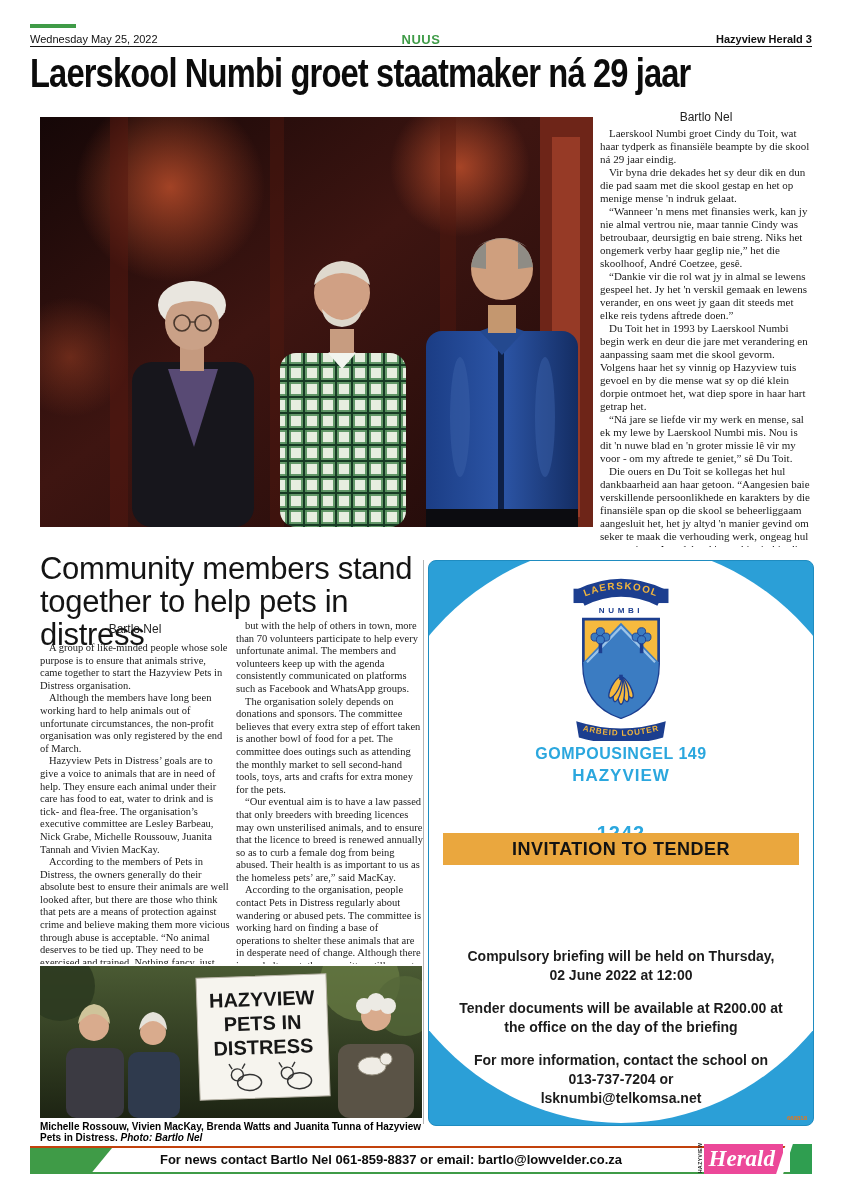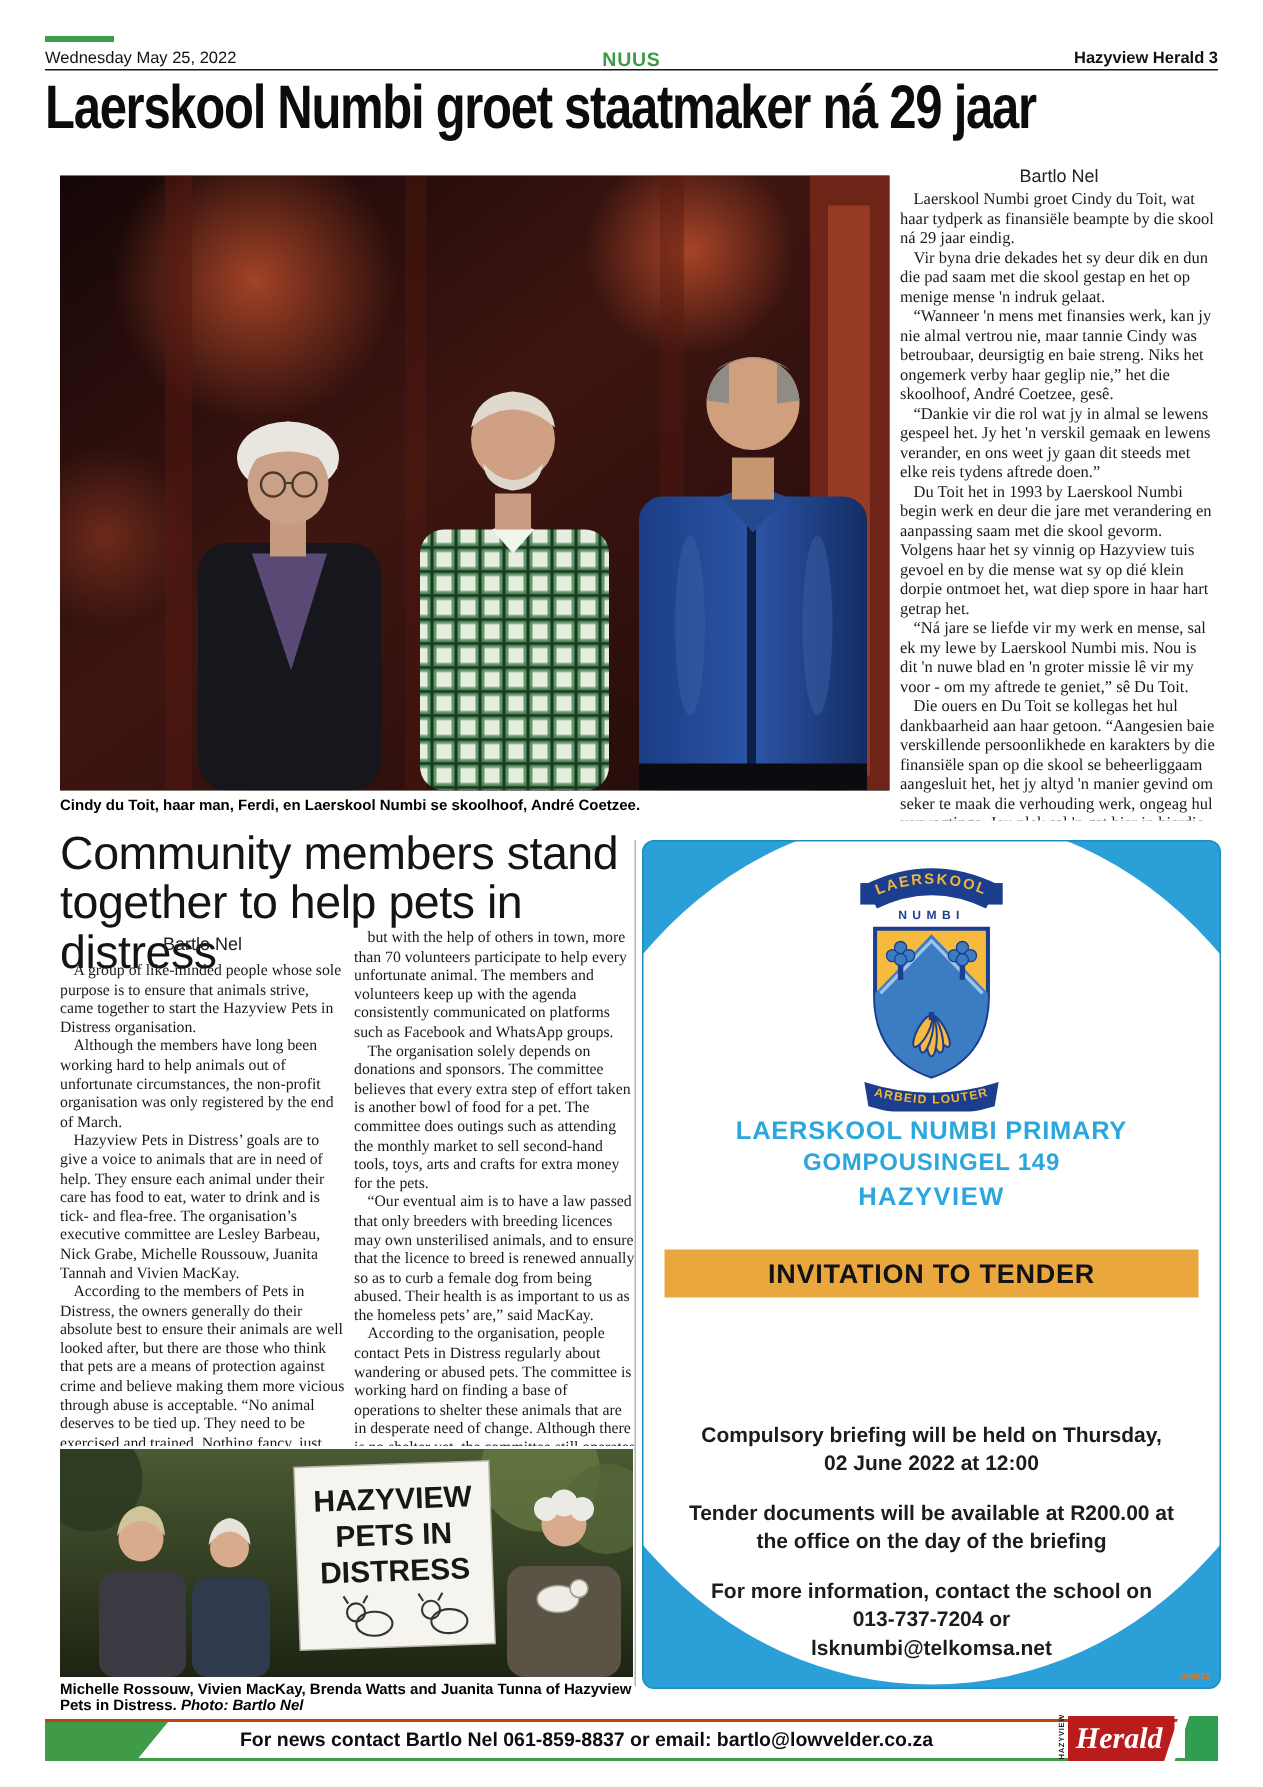--- a/index.html
+++ b/index.html
@@ -60,22 +60,22 @@
   
   .footbar{left:30px;right:30px;top:1146px;height:24px;background:#fff;
            border-top:2px solid #c2410c;border-bottom:2px solid #3f9b47;}
   .footbar-green{position:absolute;left:0;top:0;width:82px;height:24px;background:#3f9b47;
                  clip-path:polygon(0 0,100% 0,76% 100%,0 100%);}
   .footbar-text{position:absolute;left:90px;right:150px;top:0;height:24px;line-height:24px;
                 text-align:center;font-size:13px;font-weight:bold;color:#0d0d0d;white-space:nowrap;}
   .herald{position:absolute;right:0;top:-4px;height:30px;display:flex;align-items:stretch;}
   .herald-vert{writing-mode:vertical-rl;transform:rotate(180deg);font-size:5px;font-weight:bold;color:#1c1c1c;
                line-height:7px;letter-spacing:.5px;padding:1px 0;}
-  .herald-box{background:#b91c1c;color:#fff;font-family:"Liberation Serif",serif;font-style:italic;font-weight:bold;
-              font-size:20px;line-height:30px;padding:0 8px 0 5px;position:relative;}
+  .herald-box{background:#ec4899;color:#fff;font-family:"Liberation Serif",serif;font-style:italic;font-weight:bold;
+              font-size:23px;line-height:30px;padding:0 8px 0 5px;position:relative;}
   .herald-slash{width:7px;background:#fff;transform:skewX(-18deg);margin-left:-2px;}
   .herald-tail{width:22px;background:#2f9e50;margin-left:2px;}
 </style>
 </head>
 <body>
 
 <div class="page">
 
   <div class="abs green-mark"></div>
   <div class="abs hdr-date">Wednesday May 25, 2022</div>
@@ -144,21 +144,20 @@
       <ellipse cx="420" cy="300" rx="10" ry="60" fill="#3a5fa8" opacity=".5"></ellipse>
       <ellipse cx="505" cy="300" rx="10" ry="60" fill="#3a5fa8" opacity=".5"></ellipse>
       <rect x="448" y="188" width="28" height="28" fill="#c4976f"></rect>
       <circle cx="462" cy="152" r="31" fill="#cf9f7e"></circle>
       <path d="M431,150 Q433,132 446,126 L446,152 Z" fill="#8f8c85"></path>
       <path d="M493,150 Q491,132 478,126 L478,152 Z" fill="#8f8c85"></path>
       <path d="M437,130 Q462,114 487,130 Q478,122 462,121 Q446,122 437,130 Z" fill="#9a9790" opacity=".8"></path>
       <rect x="386" y="392" width="152" height="18" fill="#0c0c10"></rect>
     </svg>
   </div>
-  <div class="abs caption1">Cindy du Toit, haar man, Ferdi, en Laerskool Numbi se skoolhoof, André Coetzee.</div>
 
   <div class="abs col-a1 serifcol">
     <p>Laerskool Numbi groet Cindy du Toit, wat haar tydperk as finansiële beampte by die skool ná 29 jaar eindig.</p>
     <p>Vir byna drie dekades het sy deur dik en dun die pad saam met die skool gestap en het op menige mense 'n indruk gelaat.</p>
     <p>“Wanneer 'n mens met finansies werk, kan jy nie almal vertrou nie, maar tannie Cindy was betroubaar, deursigtig en baie streng. Niks het ongemerk verby haar geglip nie,” het die skoolhoof, André Coetzee, gesê.</p>
     <p>“Dankie vir die rol wat jy in almal se lewens gespeel het. Jy het 'n verskil gemaak en lewens verander, en ons weet jy gaan dit steeds met elke reis tydens aftrede doen.”</p>
     <p>Du Toit het in 1993 by Laerskool Numbi begin werk en deur die jare met verandering en aanpassing saam met die skool gevorm. Volgens haar het sy vinnig op Hazyview tuis gevoel en by die mense wat sy op dié klein dorpie ontmoet het, wat diep spore in haar hart getrap het.</p>
     <p>“Ná jare se liefde vir my werk en mense, sal ek my lewe by Laerskool Numbi mis. Nou is dit 'n nuwe blad en 'n groter missie lê vir my voor - om my aftrede te geniet,” sê Du Toit.</p>
     <p>Die ouers en Du Toit se kollegas het hul dankbaarheid aan haar getoon. “Aangesien baie verskillende persoonlikhede en karakters by die finansiële span op die skool se beheerliggaam aangesluit het, het jy altyd 'n manier gevind om seker te maak die verhouding werk, ongeag hul verwagtinge. Jou plek sal 'n gat hier in hierdie instelling laat, jou skoene sal baie moeilik wees om te vul, en ons sal met 'n groot verlies gelaat word,” het die voorsitter van die liggaam, dr. Edmond Mathebula, gesê.</p>
   </div>
@@ -275,21 +274,20 @@
         <ellipse rx="4" ry="13" transform="rotate(28) translate(0,14)"></ellipse>
         <rect x="-2" y="-2" width="4" height="6" fill="#1c3e8f" stroke="none"></rect>
       </g>
       <path d="M25,170 Q75,186 125,170 L122,188 Q75,202 28,188 Z" fill="#1c3e8f"></path>
       <text font-family="Liberation Sans,sans-serif" font-size="9" font-weight="bold" fill="#f2b53c" letter-spacing="1">
         <textPath href="#arcBottom" startOffset="50%" text-anchor="middle">ARBEID LOUTER</textPath>
       </text>
     </svg>
 
     <div class="ad-address">
-      <div class="l1">LAERSKOOL NUMBI PRIMARY</div>
       <div class="l2">GOMPOUSINGEL 149</div>
       <div class="l3">HAZYVIEW</div>
       <div class="l4">1242</div>
     </div>
 
     <div class="ad-banner">INVITATION TO TENDER</div>
 
 
     <div class="ad-brief">
       <div>Compulsory briefing will be held on Thursday,</div>

